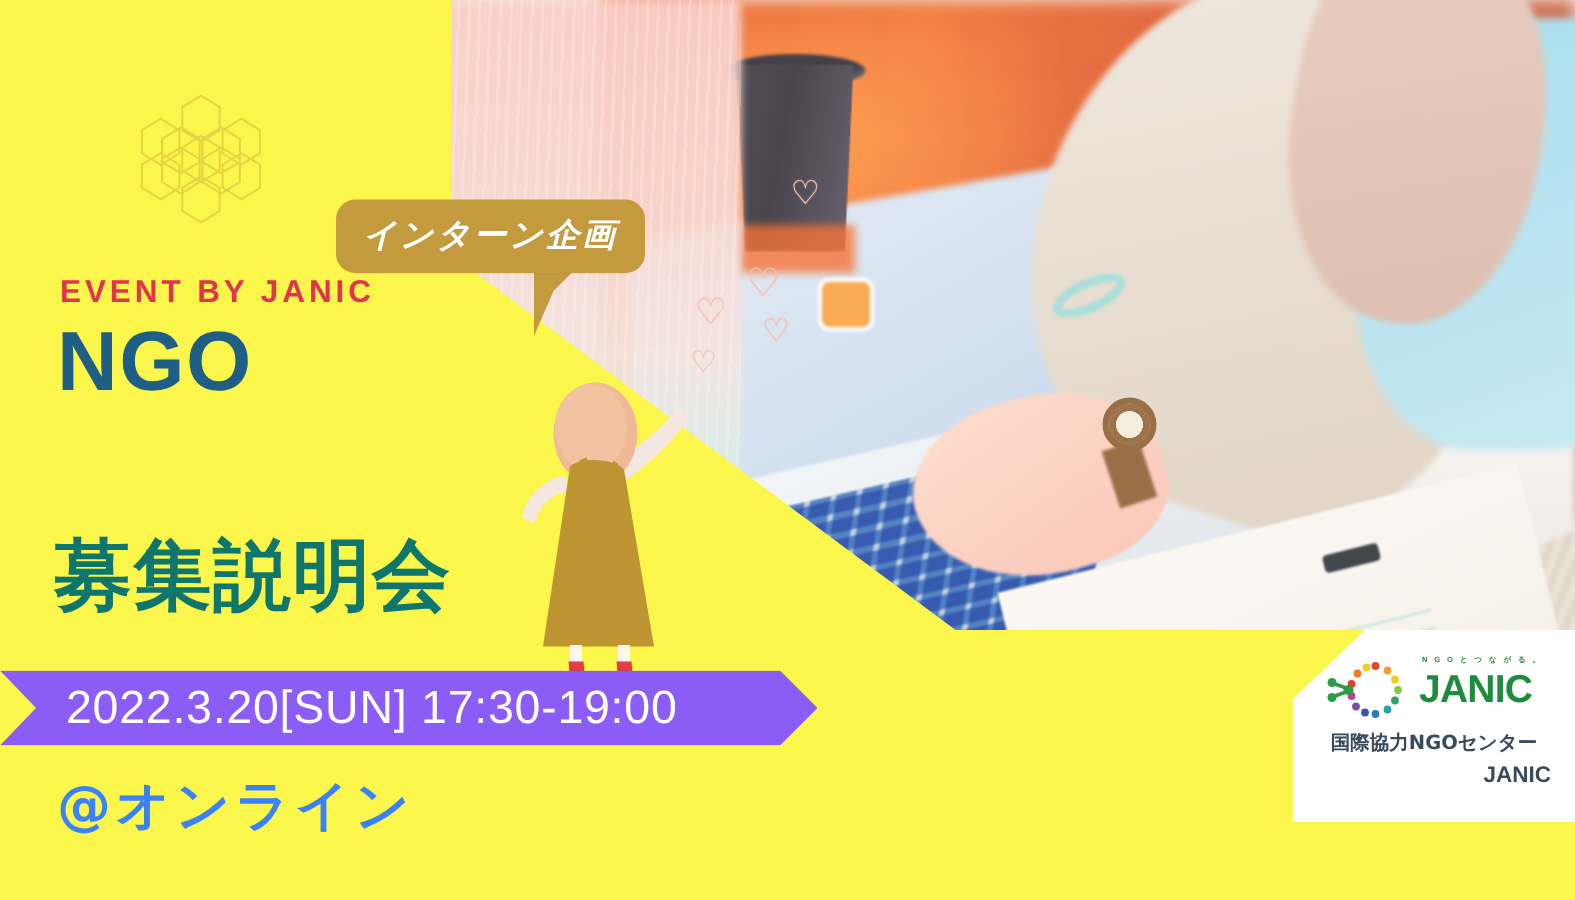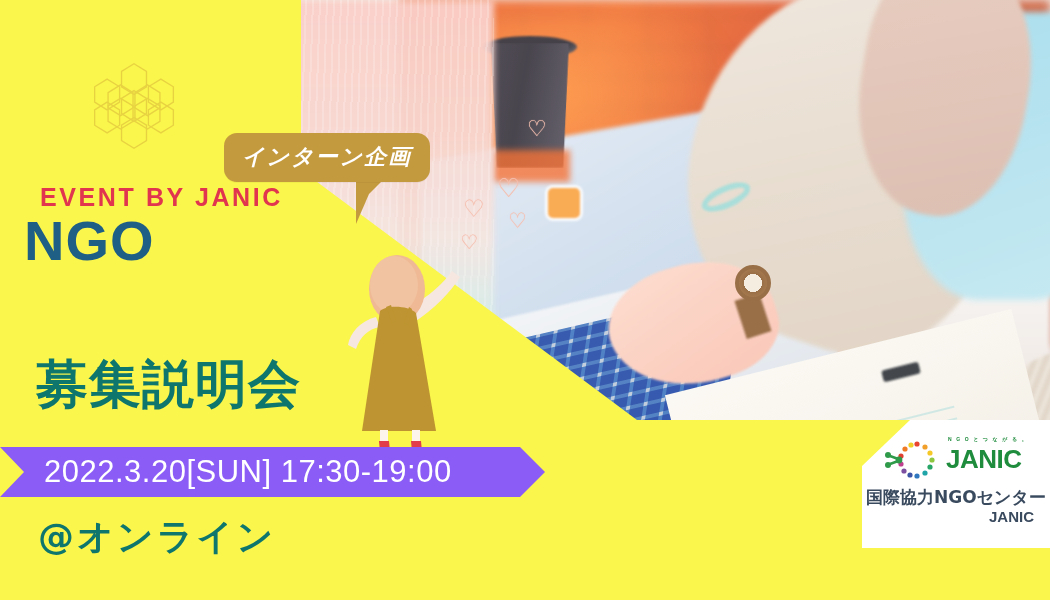--- a/index.html
+++ b/index.html
@@ -214,26 +214,26 @@
     position:absolute; left:0; top:0; width:301px; height:600px;
     background:#faf64b;
   }
 
   
   .hex-orn{ position:absolute; left:86px; top:58px; width:96px; height:96px; opacity:.55; }
 
   
   .eyebrow{
     position:absolute; left:40px; top:183px;
-    font-size:25px; font-weight:bold; letter-spacing:2.6px;
+    font-size:21px; font-weight:bold; letter-spacing:2.6px;
     color:#e0344f;
     font-family:"Liberation Sans",sans-serif;
   }
   .h-ngo{
-    position:absolute; left:24px; top:213px;
+    position:absolute; left:38px; top:213px;
     font-size:56px; font-weight:bold; letter-spacing:1px;
     color:#1f5e85;
     line-height:1;
     font-family:"Liberation Sans",sans-serif;
   }
   .h-jp1{
     position:absolute; left:36px; top:288px;
     font-size:50px; font-weight:bold; letter-spacing:1px;
     color:#1f5e85; line-height:1;
     font-family:"DejaVu Sans",sans-serif;
@@ -278,21 +278,21 @@
     display:flex; align-items:center;
   }
   .ribbon span{
     margin-left:44px;
     color:#ffffff;
     font-size:31px; font-weight:500; letter-spacing:.5px;
     font-family:"Liberation Sans",sans-serif;
   }
   .online{
     position:absolute; left:38px; top:513px;
-    color:#0f766e; font-size:36px; font-weight:bold; letter-spacing:3px;
+    color:#3b82f6; font-size:36px; font-weight:bold; letter-spacing:3px;
     font-family:"DejaVu Sans",sans-serif;
   }
 
   
   .logo-panel{
     position:absolute; left:862px; top:420px; width:188px; height:152px;
     background:#ffffff;
     clip-path:polygon(48px 0, 188px 0, 188px 128px, 0 128px, 0 46px);
   }
   .logo-mark{ position:absolute; left:18px; top:16px; width:62px; height:48px; }
@@ -302,21 +302,21 @@
     font-family:"Liberation Sans",sans-serif;
   }
   .logo-micro{
     position:absolute; left:86px; top:16px;
     font-size:5px; color:#1e8c3c; letter-spacing:1.6px; font-weight:bold;
     font-family:"Liberation Sans",sans-serif;
   }
   .logo-jp{
     position:absolute; left:0; top:66px; width:100%;
     text-align:center;
-    color:#3a4a5e; font-size:17px; font-weight:bold;
+    color:#3a4a5e; font-size:13px; font-weight:bold;
     font-family:"DejaVu Sans",sans-serif;
   }
   .logo-sub{
     position:absolute; left:0; top:88px; width:100%;
     text-align:right; padding-right:16px;
     color:#3a4a5e; font-size:15px; font-weight:bold;
     font-family:"Liberation Sans",sans-serif;
   }
 </style>
 </head>

